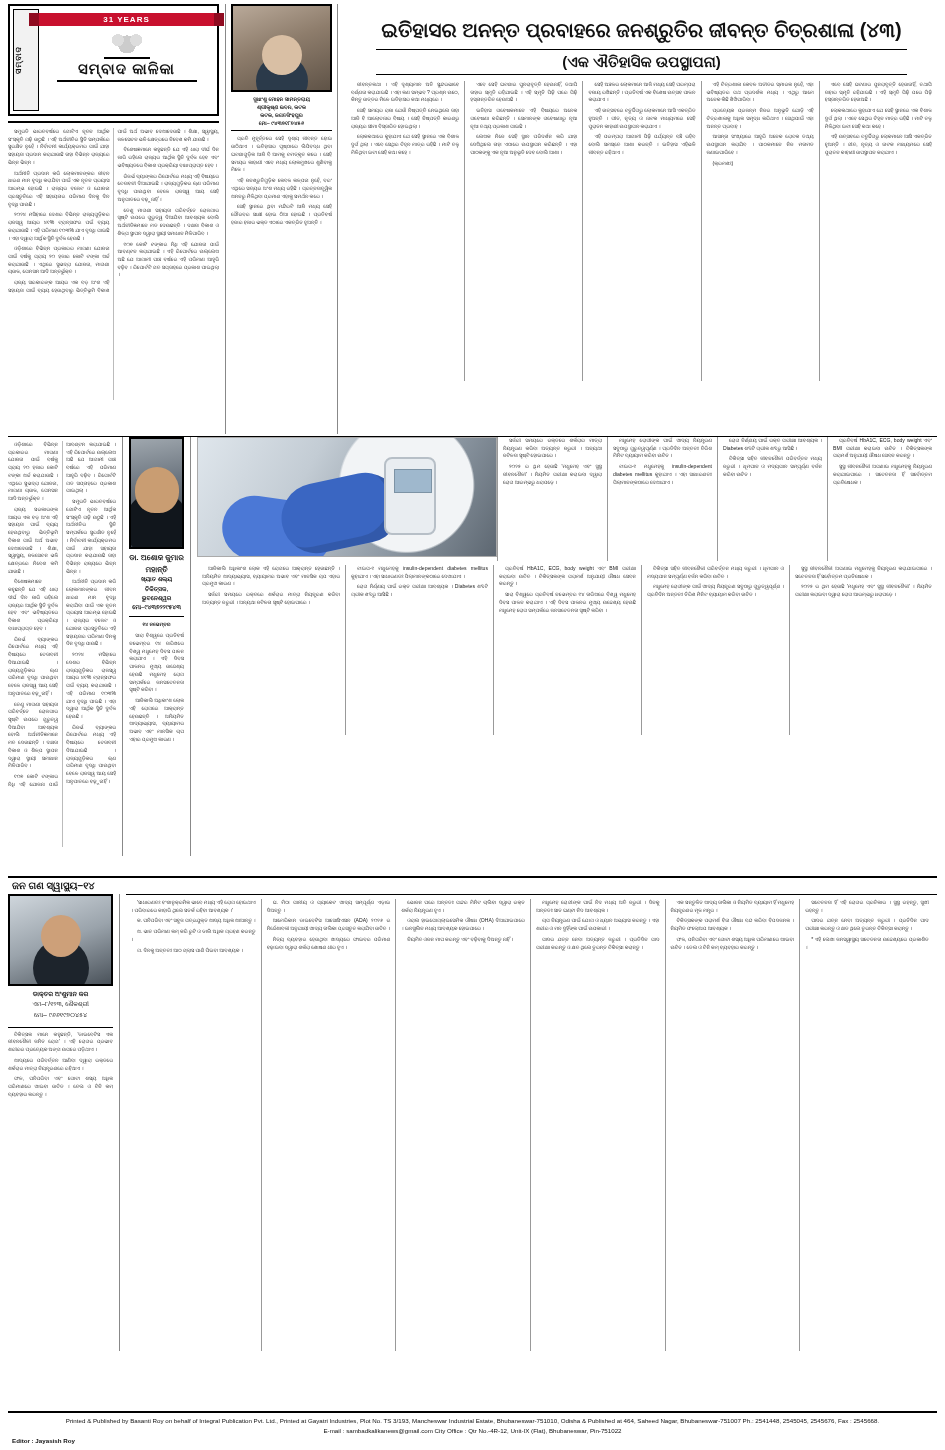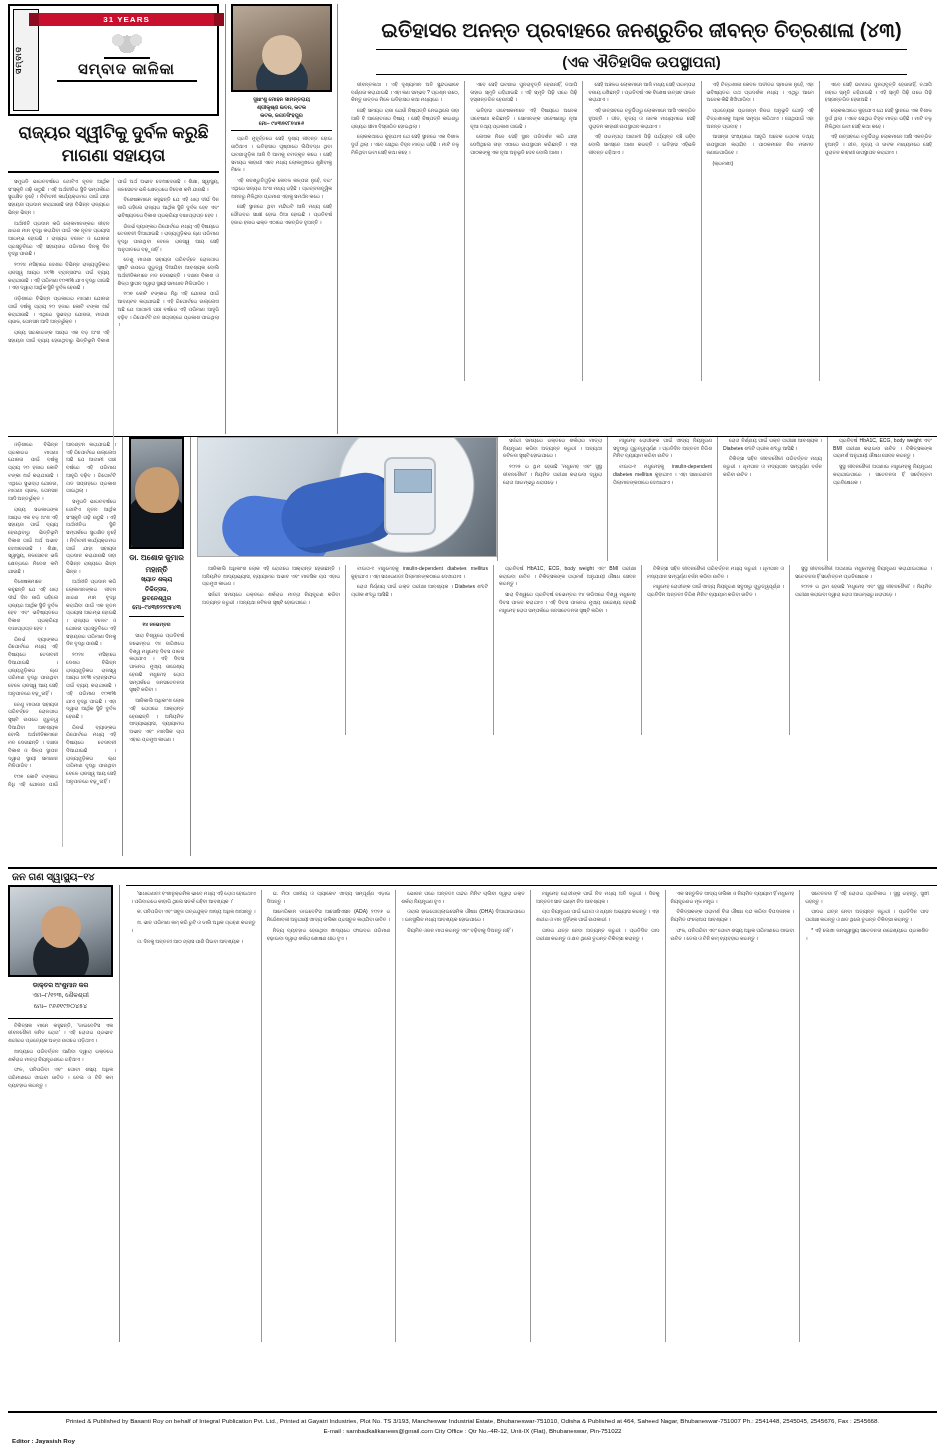--- a/index.html
+++ b/index.html
@@ -263,21 +263,20 @@
       <div class="logo-box">
         <div class="logo-side">ସମ୍ବାଦ</div>
         <div class="logo-main">
           <div class="ribbon">31 YEARS</div>
           <div class="emblem"></div>
           <div class="logo-title">ସମ୍ବାଦ କାଳିକା</div>
           <div class="logo-underline"></div>
         </div>
       </div>
 
-      <div class="hl-title">ରାଜ୍ୟର ସ୍ୱୀଟିକୁ ଦୁର୍ବଳ କରୁଛି ମାଗଣା ସହାୟତା</div>
       <div class="lead-rule"></div>
 
       <div class="body-text" style="column-count:2;column-gap:8px;column-rule:1px solid #bbb;height:272px;">
         <p>ସମ୍ପ୍ରତି ଭାରତବର୍ଷରେ ଗୋଟିଏ ନୂତନ ଆର୍ଥିକ ସଂସ୍କୃତି ଗଢ଼ି ଉଠୁଛି । ଏହି ଅର୍ଥନୀତିର ସ୍ଥିତି ସମ୍ପର୍କରେ ସୁରକ୍ଷିତ ନୁହେଁ । ନିର୍ବାଚନୀ କାର୍ଯ୍ୟକ୍ରମର ପାଇଁ ଯାହା ସହାୟତା ପ୍ରଦାନ କରାଯାଉଛି ତାହା ବିଭିନ୍ନ ରାଜ୍ୟରେ ଭିନ୍ନ ଭିନ୍ନ ।</p>
         <p>ଅର୍ଥନୀତି ପ୍ରଦାନ କରି ଲୋକମାନଙ୍କର ଜୀବନ ଧାରଣ ମାନ ବୃଦ୍ଧି କରାଯିବା ପାଇଁ ଏକ ନୂତନ ପ୍ରୟାସ ଆରମ୍ଭ ହୋଇଛି । ରାଜ୍ୟର ବଜେଟ ଓ ଯୋଜନା ପ୍ରସ୍ତୁତିରେ ଏହି ସହାୟତାର ପରିମାଣ ଦିନକୁ ଦିନ ବୃଦ୍ଧି ପାଉଛି ।</p>
         <p>୨୦୨୪ ମସିହାରେ ଦେଶର ବିଭିନ୍ନ ରାଜ୍ୟଗୁଡ଼ିକର ରାଜସ୍ୱ ଆୟର ୪୧% ଟ୍ରାନ୍ସଫର ପଇଁ ବ୍ୟୟ କରାଯାଉଛି । ଏହି ପରିମାଣ ୧୦୩% ଯାଏ ବୃଦ୍ଧି ପାଇଛି । ଏହା ଦ୍ୱାରା ଆର୍ଥିକ ସ୍ଥିତି ଦୁର୍ବଳ ହେଉଛି ।</p>
         <p>ଓଡ଼ିଶାରେ ବିଭିନ୍ନ ପ୍ରକାରର ମାଗଣା ଯୋଜନା ପାଇଁ ବର୍ଷକୁ ପ୍ରାୟ ୨୦ ହଜାର କୋଟି ଟଙ୍କା ଖର୍ଚ୍ଚ କରାଯାଉଛି । ଏଥିରେ ସୁଭଦ୍ରା ଯୋଜନା, ମାଗଣା ଚାଉଳ, ପେନସନ ଆଦି ଅନ୍ତର୍ଭୁକ୍ତ ।</p>
         <p>ରାଜ୍ୟ ସରକାରଙ୍କ ଆୟର ଏକ ବଡ଼ ଅଂଶ ଏହି ସହାୟତା ପାଇଁ ବ୍ୟୟ ହେଉଥିବାରୁ ଭିତ୍ତିଭୂମି ବିକାଶ ପାଇଁ ଅର୍ଥ ଅଭାବ ଦେଖାଦେଉଛି । ଶିକ୍ଷା, ସ୍ୱାସ୍ଥ୍ୟ, ଜଳସେଚନ ଭଳି କ୍ଷେତ୍ରରେ ନିବେଶ କମି ଯାଉଛି ।</p>
         <p>ବିଶେଷଜ୍ଞମାନେ କହୁଛନ୍ତି ଯେ ଏହି ଧାରା ଦୀର୍ଘ ଦିନ ଜାରି ରହିଲେ ରାଜ୍ୟର ଆର୍ଥିକ ସ୍ଥିତି ଦୁର୍ବଳ ହେବ ଏବଂ ଭବିଷ୍ୟତରେ ବିକାଶ ପ୍ରକ୍ରିୟା ବାଧାପ୍ରାପ୍ତ ହେବ ।</p>
         <p>ରିଜର୍ଭ ବ୍ୟାଙ୍କର ରିପୋର୍ଟରେ ମଧ୍ୟ ଏହି ବିଷୟରେ ଚେତାବନୀ ଦିଆଯାଇଛି । ରାଜ୍ୟଗୁଡ଼ିକର ଋଣ ପରିମାଣ ବୃଦ୍ଧି ପାଉଥିବା ବେଳେ ରାଜସ୍ୱ ଆୟ ସେହି ଅନୁପାତରେ ବଢ଼ୁନାହିଁ ।</p>
@@ -410,21 +409,21 @@
           <p>ମଧୁମେହ ରୋଗୀଙ୍କ ପାଇଁ ଖାଦ୍ୟ ନିୟନ୍ତ୍ରଣ ସବୁଠାରୁ ଗୁରୁତ୍ୱପୂର୍ଣ୍ଣ । ପ୍ରତିଦିନ ଅନ୍ତତଃ ତିରିଶ ମିନିଟ ବ୍ୟାୟାମ କରିବା ଉଚିତ ।</p>
         </div>
         <div class="body-text col" style="width:20%;">
           <p>ସୁସ୍ଥ ଜୀବନଶୈଳୀ ଅପଣାଇ ମଧୁମେହକୁ ନିୟନ୍ତ୍ରଣ କରାଯାଇପାରେ । ସଚେତନତା ହିଁ ସର୍ବୋତ୍ତମ ପ୍ରତିଷେଧକ ।</p>
           <p>୨୦୨୫ ର ଥିମ ହେଉଛି 'ମଧୁମେହ ଏବଂ ସୁସ୍ଥ ଜୀବନଶୈଳୀ' । ନିୟମିତ ପରୀକ୍ଷା କରାଇବା ଦ୍ୱାରା ରୋଗ ଆରମ୍ଭରୁ ଧରାପଡ଼େ ।</p>
         </div>
       </div>
     </div>
   </div>
 
-  <div style="border-top:2px solid #000;margin-top:11px;">
+  <div style="border-top:2px solid #000;margin-top:20px;">
     <div class="kicker">ଜନ ଗଣ ସ୍ୱାସ୍ଥ୍ୟ–୧୪</div>
     <div style="display:flex;">
       <div style="width:112px;padding-right:6px;border-right:1px solid #888;">
         <div class="author-photo"></div>
         <div class="author-cap">
           <div>ଡାକ୍ତର ଅଂଶୁମାନ କର</div>
           <div style="white-space:pre-line;font-weight:normal;">ଏମ–୮/୧୨୩, ଶୈଳଶ୍ରୀ
 ମୋ– ୯୬୬୧୯୭୦୪୫୪</div>
         </div>
         <div style="border-top:1px solid #000;margin:3px 0;"></div>

